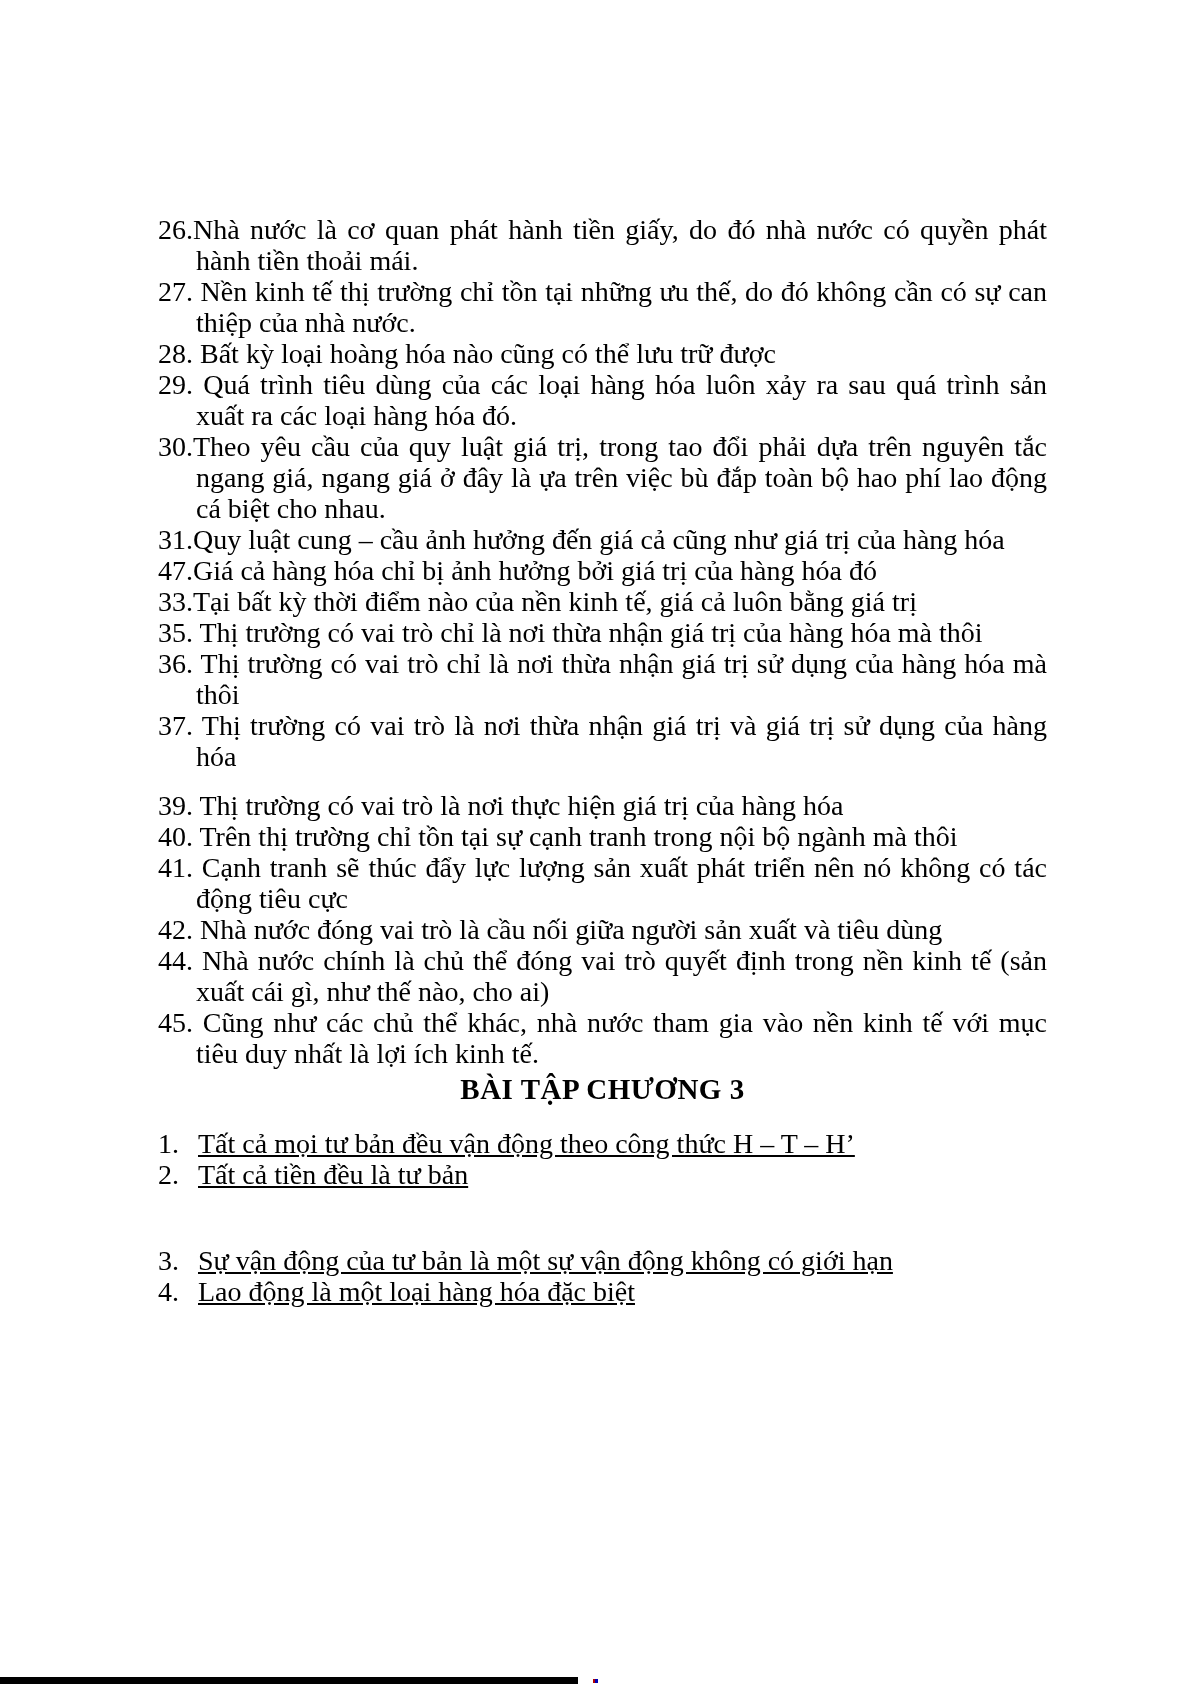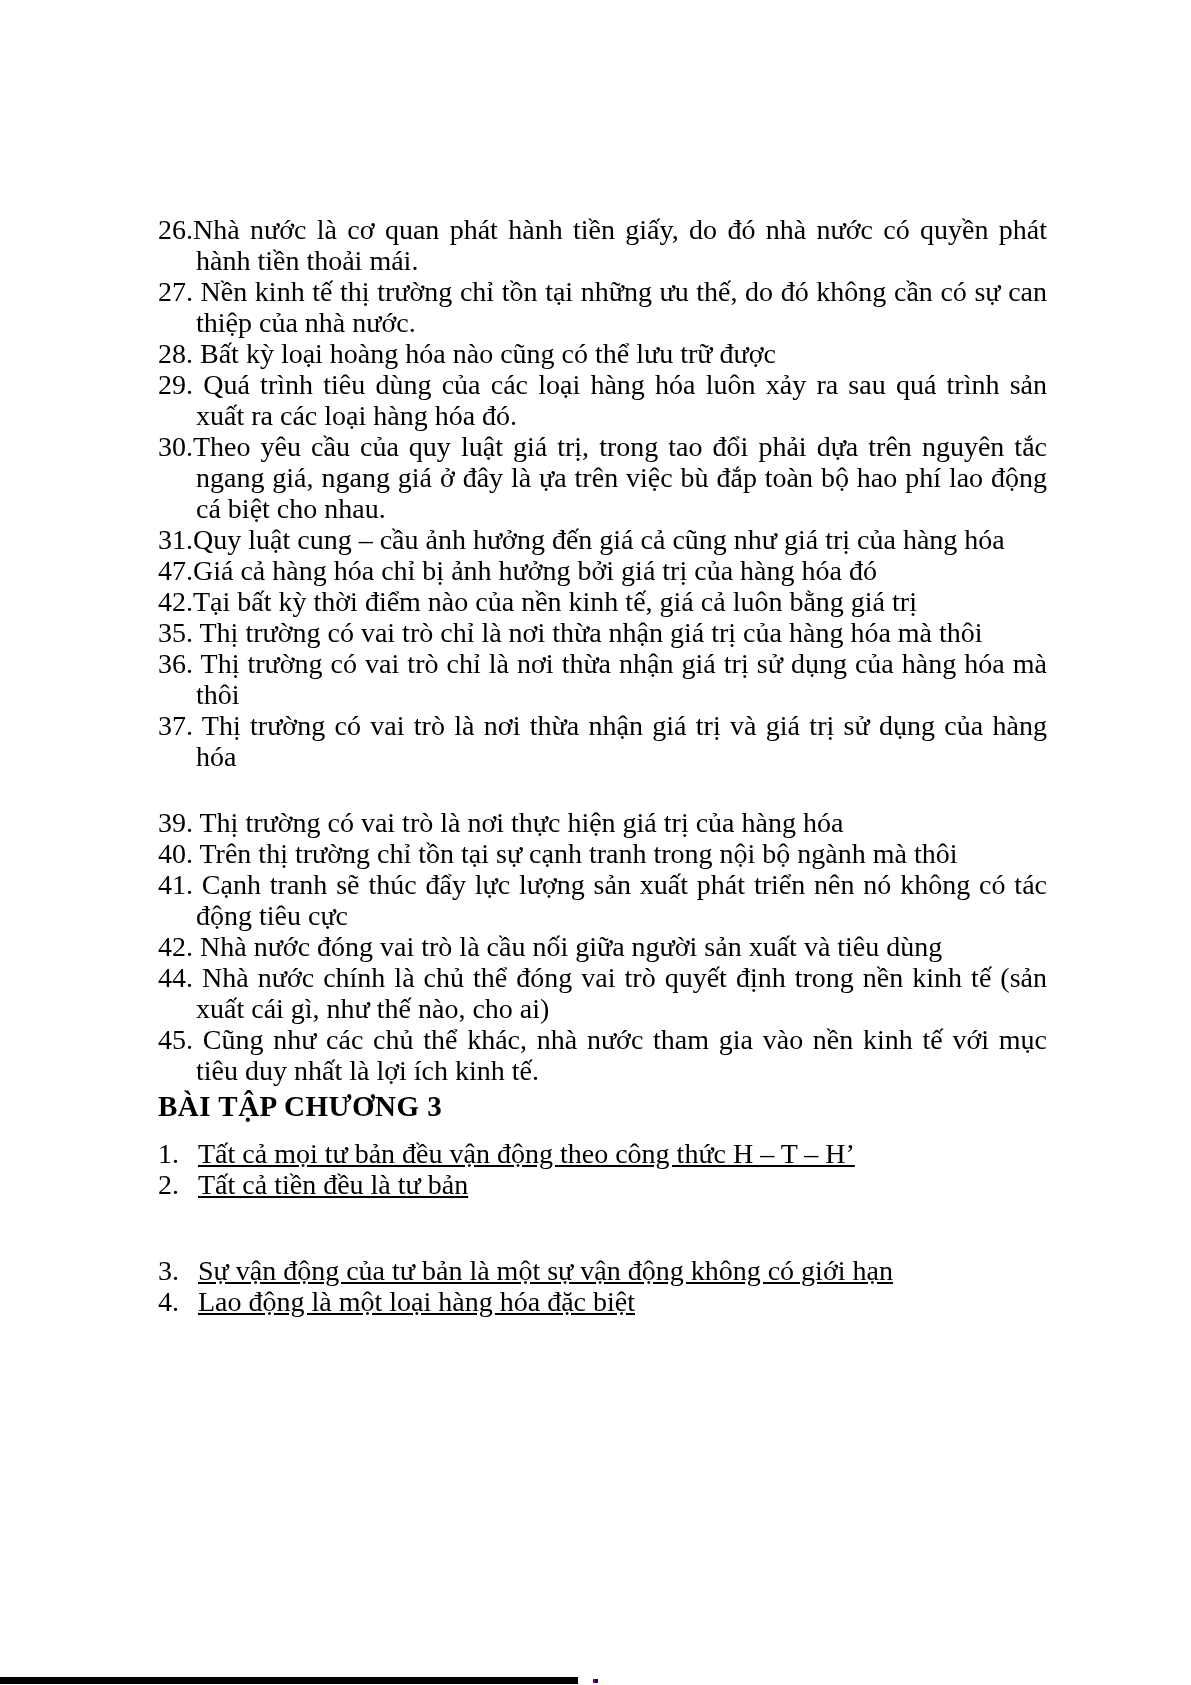--- a/index.html
+++ b/index.html
@@ -18,27 +18,27 @@
     top: 214px;
     width: 889px;
     font-size: 28px;
     line-height: 31px;
   }
   .q-item {
     text-align: justify;
     text-indent: -38px;
     padding-left: 38px;
   }
-  .q-item.gap-after { margin-bottom: 35px; }
+  .q-item.gap-after { margin-bottom: 18px; }
   .c3-heading {
     font-weight: bold;
-    text-align: left;
+    text-align: center;
     font-size: 29px;
     line-height: 31px;
-    margin: 5px 0 16px 0;
+    margin: 5px 0 23px 0;
     letter-spacing: 0.5px;
     font-family: Liberation Serif, serif;
   }
   .c3-list { margin-top: 0; }
   .c3-item { display: flex; align-items: baseline; }
   .c3-item.big-gap { margin-top: 55px; }
   .c3-num { flex: 0 0 40px; }
   .c3-text { flex: 1 1 auto; text-decoration: underline; }
   .footer-bar {
     position: absolute;
@@ -63,21 +63,21 @@
 <div class="page">
   <div class="content">
 
     <div class="q-item">26.Nhà nước là cơ quan phát hành tiền giấy, do đó nhà nước có quyền phát hành tiền thoải mái.</div>
     <div class="q-item">27. Nền kinh tế thị trường chỉ tồn tại những ưu thế, do đó không cần có sự can thiệp của nhà nước.</div>
     <div class="q-item">28. Bất kỳ loại hoàng hóa nào cũng có thể lưu trữ được</div>
     <div class="q-item">29. Quá trình tiêu dùng của các loại hàng hóa luôn xảy ra sau quá trình sản xuất ra các loại hàng hóa đó.</div>
     <div class="q-item">30.Theo yêu cầu của quy luật giá trị, trong tao đổi phải dựa trên nguyên tắc ngang giá, ngang giá ở đây là ựa trên việc bù đắp toàn bộ hao phí lao động cá biệt cho nhau.</div>
     <div class="q-item">31.Quy luật cung – cầu ảnh hưởng đến giá cả cũng như giá trị của hàng hóa</div>
     <div class="q-item">47.Giá cả hàng hóa chỉ bị ảnh hưởng bởi giá trị của hàng hóa đó</div>
-    <div class="q-item">42.Tại bất kỳ thời điểm nào của nền kinh tế, giá cả luôn bằng giá trị</div>
+    <div class="q-item">33.Tại bất kỳ thời điểm nào của nền kinh tế, giá cả luôn bằng giá trị</div>
     <div class="q-item">35. Thị trường có vai trò chỉ là nơi thừa nhận giá trị của hàng hóa mà thôi</div>
     <div class="q-item">36. Thị trường có vai trò chỉ là nơi thừa nhận giá trị sử dụng của hàng hóa mà thôi</div>
     <div class="q-item gap-after">37. Thị trường có vai trò là nơi thừa nhận giá trị và giá trị sử dụng của hàng hóa</div>
     <div class="q-item">39. Thị trường có vai trò là nơi thực hiện giá trị của hàng hóa</div>
     <div class="q-item">40. Trên thị trường chỉ tồn tại sự cạnh tranh trong nội bộ ngành mà thôi</div>
     <div class="q-item">41. Cạnh tranh sẽ thúc đẩy lực lượng sản xuất phát triển nên nó không có tác động tiêu cực</div>
     <div class="q-item">42. Nhà nước đóng vai trò là cầu nối giữa người sản xuất và tiêu dùng</div>
     <div class="q-item">44. Nhà nước chính là chủ thể đóng vai trò quyết định trong nền kinh tế (sản xuất cái gì, như thế nào, cho ai)</div>
     <div class="q-item">45. Cũng như các chủ thể khác, nhà nước tham gia vào nền kinh tế với mục tiêu duy nhất là lợi ích kinh tế.</div>
 

